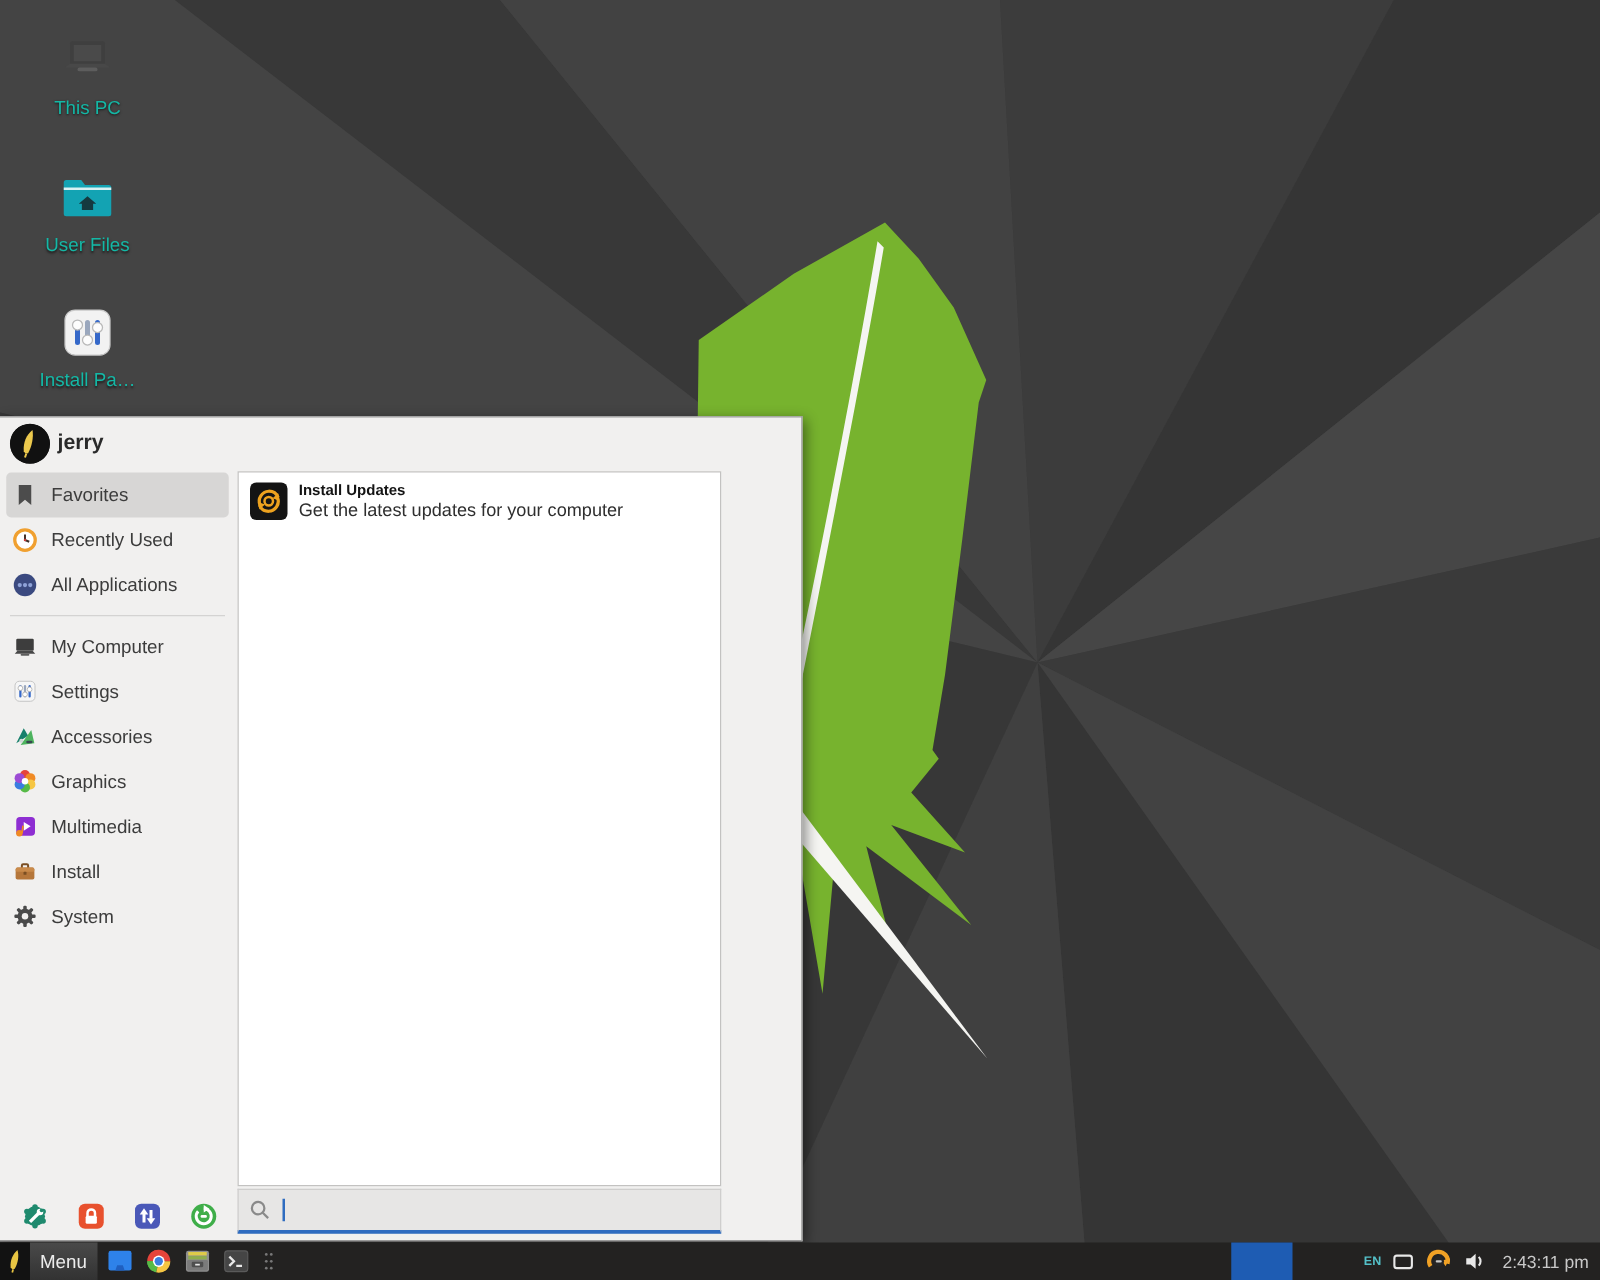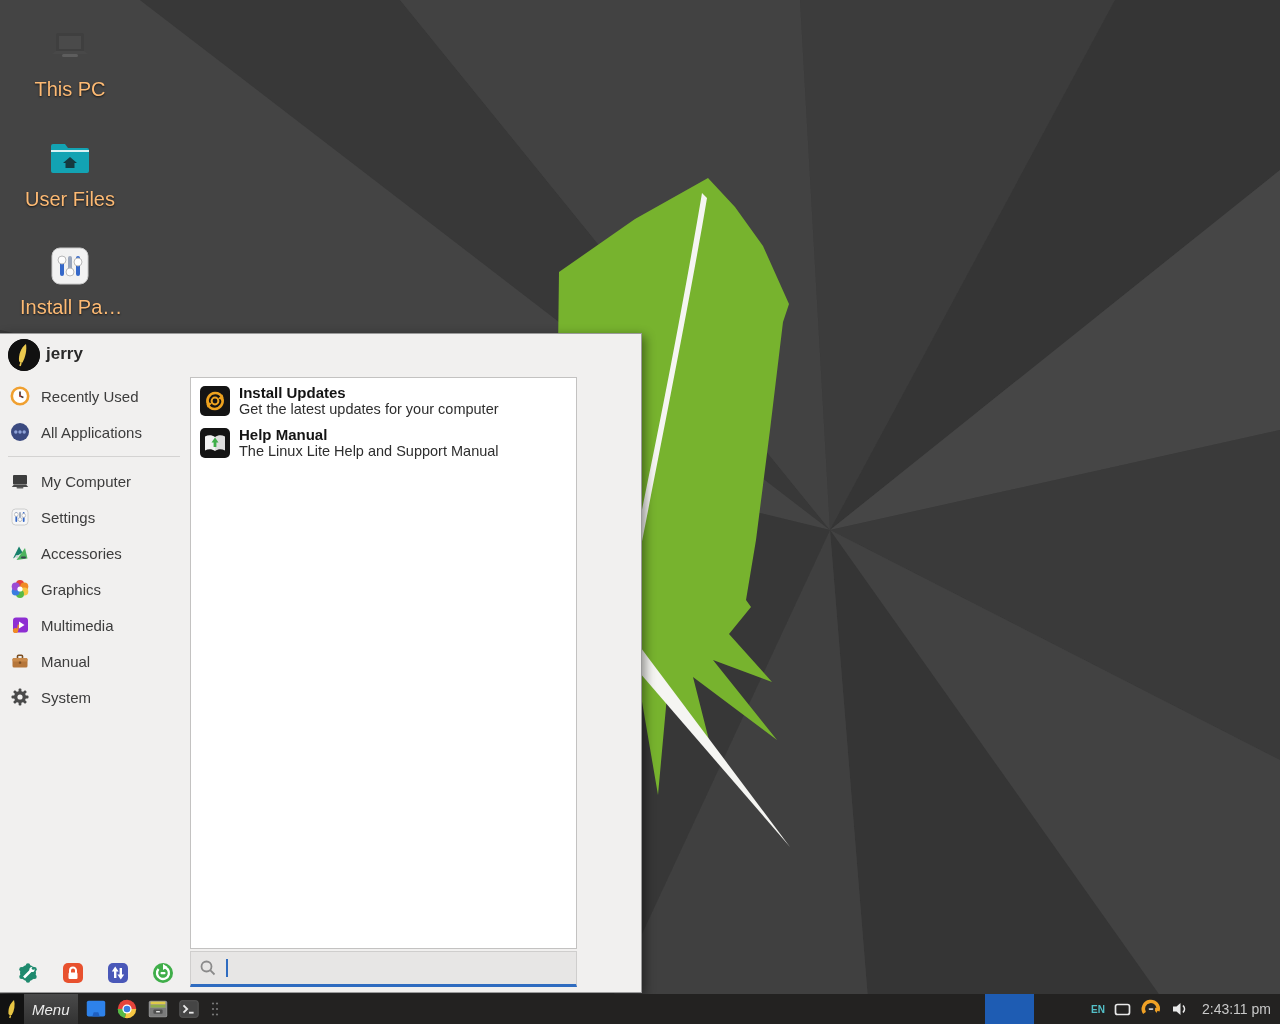--- a/index.html
+++ b/index.html
@@ -3,61 +3,61 @@
 <meta charset="utf-8">
 <style>
   * { margin:0; padding:0; box-sizing:border-box; }
   html,body { width:1280px; height:1024px; overflow:hidden; font-family:"Liberation Sans",sans-serif; }
   .stage { position:relative; width:1280px; height:1024px; background:#3d3d3d; }
   .wallpaper { position:absolute; inset:0; z-index:0; }
 
   
   .desk-icon { position:absolute; left:20px; width:100px; text-align:center; z-index:1; cursor:default; }
   .desk-icon .ic { display:block; margin:0 auto 6px auto; }
-  .desk-icon .lbl { color:#fdba74; font-size:20px; text-shadow:0 1px 2px rgba(0,0,0,.7); white-space:nowrap; }
+  .desk-icon .lbl { color:#14b8a6; font-size:15px; text-shadow:0 1px 2px rgba(0,0,0,.7); white-space:nowrap; }
 
   
   .menu { position:absolute; left:0; top:333px; width:642px; height:660px; background:#f1f0ef;
           border:1px solid #9a9a9a; border-left:none; box-shadow:3px 3px 10px rgba(0,0,0,.45); z-index:5; }
   .menu-header { position:absolute; left:0; top:0; width:100%; height:42px; }
   .avatar { position:absolute; left:8px; top:5px; width:32px; height:32px; border-radius:50%; background:#111; overflow:hidden; }
   .username { position:absolute; left:46px; top:10px; font-size:17px; font-weight:bold; color:#2a2a2a; }
 
   .sidebar { position:absolute; left:0; top:42px; width:188px; bottom:0; }
   .cat-row { display:flex; align-items:center; height:36px; margin:0 5px; padding-left:5px; border-radius:4px;
              font-size:15px; color:#3c3c3c; cursor:default; }
   .cat-row.selected { background:#d7d6d5; }
   .cat-row .cic { width:20px; height:20px; margin-right:11px; flex:0 0 20px; }
   .sep { height:1px; background:#d4d3d2; margin:6px 8px; }
   .grp1 { margin-top:2px; }
 
   .applist { position:absolute; left:190px; top:43px; width:387px; height:572px; background:#ffffff;
              border:1px solid #c3c2c1; padding:2px; overflow:hidden; }
   .app-row { display:flex; align-items:center; padding:4px 6px; cursor:default; }
   .app-row .aic { width:32px; height:32px; margin-right:8px; flex:0 0 32px; }
-  .app-title { font-size:15px; font-weight:bold; color:#141414; line-height:17px; }
+  .app-title { font-size:12px; font-weight:bold; color:#141414; line-height:17px; }
   .app-sub { font-size:14.5px; color:#2e2e2e; line-height:17px; }
 
   .actions { position:absolute; left:0; top:619px; width:188px; height:40px; display:flex; align-items:center; }
   .act-btn { width:22px; height:22px; margin-left:17px; cursor:default; }
   .act-btn + .act-btn { margin-left:23px; }
 
   .searchbox { position:absolute; left:190px; top:617px; width:387px; height:36px; background:#e7e6e5;
                border:1px solid #cfcecd; border-bottom:3px solid #2f6cc0; display:flex; align-items:center; padding:0 8px; }
   .searchbox input { flex:1; border:none; outline:none; background:transparent; font-size:15px; color:#222;
                      caret-color:#2f6cc0; }
   .caret { width:2px; height:18px; background:#2f6cc0; margin-left:9px; }
 
   
   .taskbar { position:absolute; left:0; bottom:0; width:1280px; height:30px; background:#232221;
              display:flex; align-items:center; z-index:10; }
   .menu-btn { display:flex; align-items:stretch; height:30px; cursor:default; }
   .menu-btn .fbox { width:24px; height:30px; background:#121212; display:flex; align-items:center; justify-content:center; }
   .menu-btn .mlabel { display:flex; align-items:center; padding:0 8px; font-size:15px; color:#ececec;
-                      background:linear-gradient(#4a4a4a,#323232);font-style:italic; }
+                      background:linear-gradient(#4a4a4a,#323232); }
   .tb-app { width:26px; height:26px; margin-left:5px; display:flex; align-items:center; justify-content:center;
             border-radius:3px; cursor:default; }
   .grip { margin-left:8px; cursor:default; }
   .tb-spacer { flex:1; }
   .pager { width:49px; height:30px; background:#1e5cb3; margin-right:57px; cursor:default; }
   .tray { display:flex; align-items:center; gap:9px; padding-right:9px; }
   .kb { font-size:10px; font-weight:bold; color:#54c0c8; cursor:default; }
   .clock { font-size:14px; color:#c9c9c9; margin-left:4px; cursor:default; white-space:nowrap; }
 </style>
 </head>
@@ -130,20 +130,26 @@
           <circle cx="16" cy="16" r="16" fill="#111111"></circle>
           <path d="M18,5 C13,9 10.5,15 11,22 L12.5,24 L14.5,23.5 C17.5,18 19,11 18,5 Z" fill="#ecc94d"></path>
           <path d="M13,24 L12,27" stroke="#ecc94d" stroke-width="1.6"></path>
         </svg>
       </div>
       <div class="username">jerry</div>
     </div>
 
     <div class="sidebar">
       <div class="grp1">
+        <div class="cat-row selected">
+          <svg class="cic" viewBox="0 0 20 20">
+            <path d="M5,2 h10 v16 l-5,-4.2 -5,4.2 Z" fill="#4c4c4c"></path>
+          </svg>
+          <span>Favorites</span>
+        </div>
         <div class="cat-row">
           <svg class="cic" viewBox="0 0 20 20">
             <circle cx="10" cy="10" r="8.2" fill="#ffffff" stroke="#f0a030" stroke-width="2.6"></circle>
             <path d="M10,10 L10,5.6 M10,10 L13.4,11.4" stroke="#44322a" stroke-width="1.6" fill="none"></path>
             <circle cx="10" cy="10" r="1" fill="#c43c3c"></circle>
           </svg>
           <span>Recently Used</span>
         </div>
         <div class="cat-row">
           <svg class="cic" viewBox="0 0 20 20">
@@ -207,21 +213,21 @@
           </svg>
           <span>Multimedia</span>
         </div>
         <div class="cat-row">
           <svg class="cic" viewBox="0 0 20 20">
             <path d="M7.5,7.5 v-2.2 a1,1 0 0 1 1,-1 h3 a1,1 0 0 1 1,1 v2.2" stroke="#7a4e22" stroke-width="1.6" fill="none"></path>
             <rect x="2.5" y="7" width="15" height="9.5" rx="1.5" fill="#b5763a"></rect>
             <rect x="2.5" y="7" width="15" height="3.4" rx="1.5" fill="#c98a4a"></rect>
             <rect x="8.8" y="10.4" width="2.4" height="2.4" rx="0.5" fill="#7a4e22"></rect>
           </svg>
-          <span>Manual</span>
+          <span>Install</span>
         </div>
         <div class="cat-row">
           <svg class="cic" viewBox="0 0 20 20">
             <g fill="#4a4a4a">
               <circle cx="10" cy="10" r="6"></circle>
               <rect x="8.6" y="1.5" width="2.8" height="4" rx="1"></rect>
               <rect x="8.6" y="14.5" width="2.8" height="4" rx="1"></rect>
               <rect x="1.5" y="8.6" width="4" height="2.8" rx="1"></rect>
               <rect x="14.5" y="8.6" width="4" height="2.8" rx="1"></rect>
               <rect x="8.6" y="1.5" width="2.8" height="4" rx="1" transform="rotate(45 10 10)"></rect>
@@ -242,32 +248,20 @@
           <rect x="1" y="1" width="30" height="30" rx="5" fill="#141414"></rect>
           <path d="M9,19 A8,8 0 0 1 16,8 A8,8 0 0 1 23.5,13" stroke="#eda21f" stroke-width="2.6" fill="none"></path>
           <polygon points="23.5,9.5 24.5,15.5 19,13.5" fill="#eda21f"></polygon>
           <path d="M23,13 A8,8 0 0 1 16,24 A8,8 0 0 1 8.5,19" stroke="#eda21f" stroke-width="2.6" fill="none"></path>
           <polygon points="8.5,22.5 7.5,16.5 13,18.5" fill="#eda21f"></polygon>
           <circle cx="16" cy="16" r="3.4" stroke="#eda21f" stroke-width="2" fill="none"></circle>
         </svg>
         <div>
           <div class="app-title">Install Updates</div>
           <div class="app-sub">Get the latest updates for your computer</div>
-        </div>
-      </div>
-      <div class="app-row">
-        <svg class="aic" viewBox="0 0 32 32">
-          <rect x="1" y="1" width="30" height="30" rx="5" fill="#141414"></rect>
-          <path d="M6,9.5 C9.5,7.5 13,7.8 16,10 L16,24 C13,22 9.5,21.8 6,23.5 Z" fill="#f2f2f2"></path>
-          <path d="M26,9.5 C22.5,7.5 19,7.8 16,10 L16,24 C19,22 22.5,21.8 26,23.5 Z" fill="#dedede"></path>
-          <polygon points="16,10.5 19.5,15.5 17.4,15.5 17.4,20 14.6,20 14.6,15.5 12.5,15.5" fill="#3fae49"></polygon>
-        </svg>
-        <div>
-          <div class="app-title">Help Manual</div>
-          <div class="app-sub">The Linux Lite Help and Support Manual</div>
         </div>
       </div>
     </div>
 
     <div class="actions">
       <svg class="act-btn" viewBox="0 0 22 22">
         <circle cx="11" cy="11" r="8" fill="#1f8a6e"></circle>
         <circle cx="11" cy="3.5" r="2.2" fill="#1f8a6e"></circle>
           <circle cx="11" cy="18.5" r="2.2" fill="#1f8a6e"></circle>
         <circle cx="4.5" cy="7.2" r="2.2" fill="#1f8a6e"></circle>

